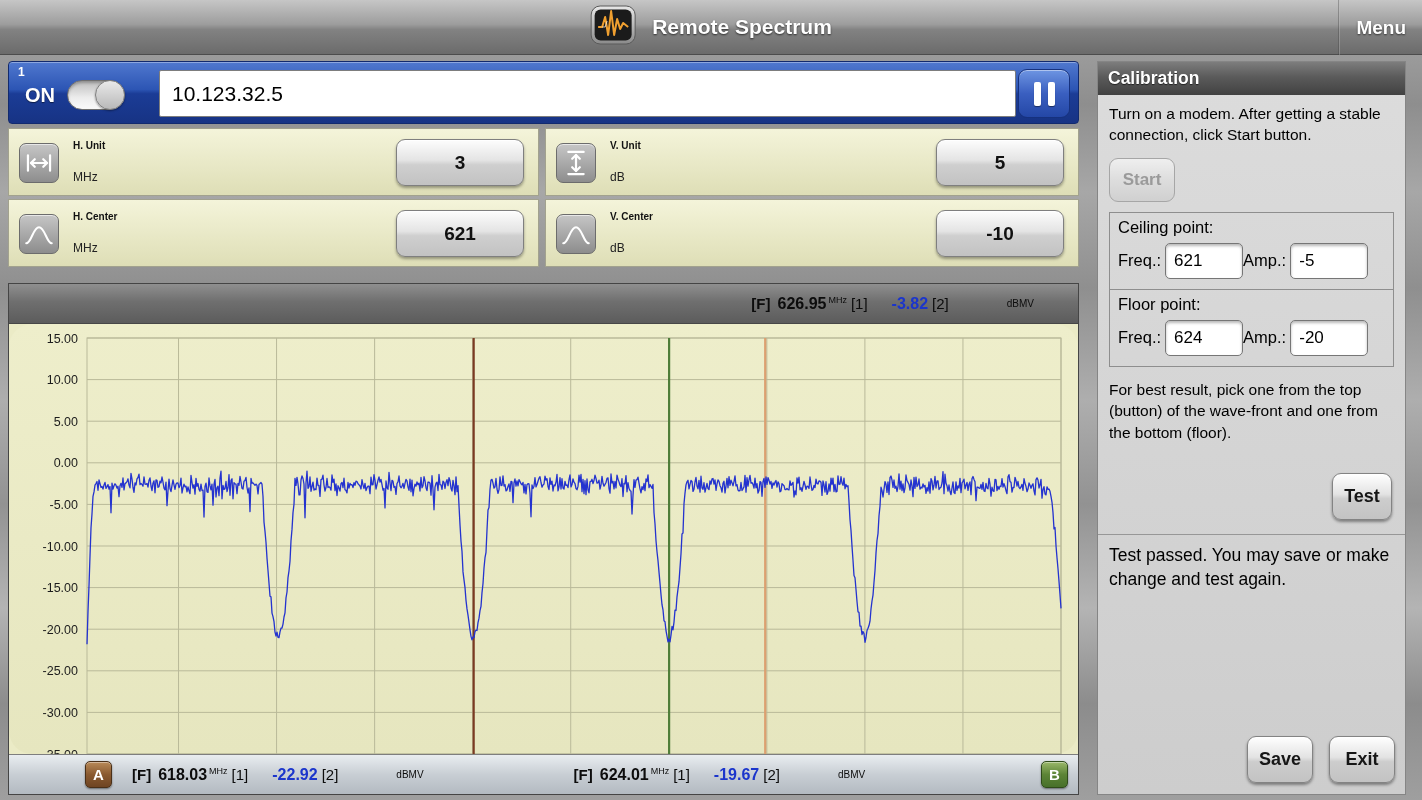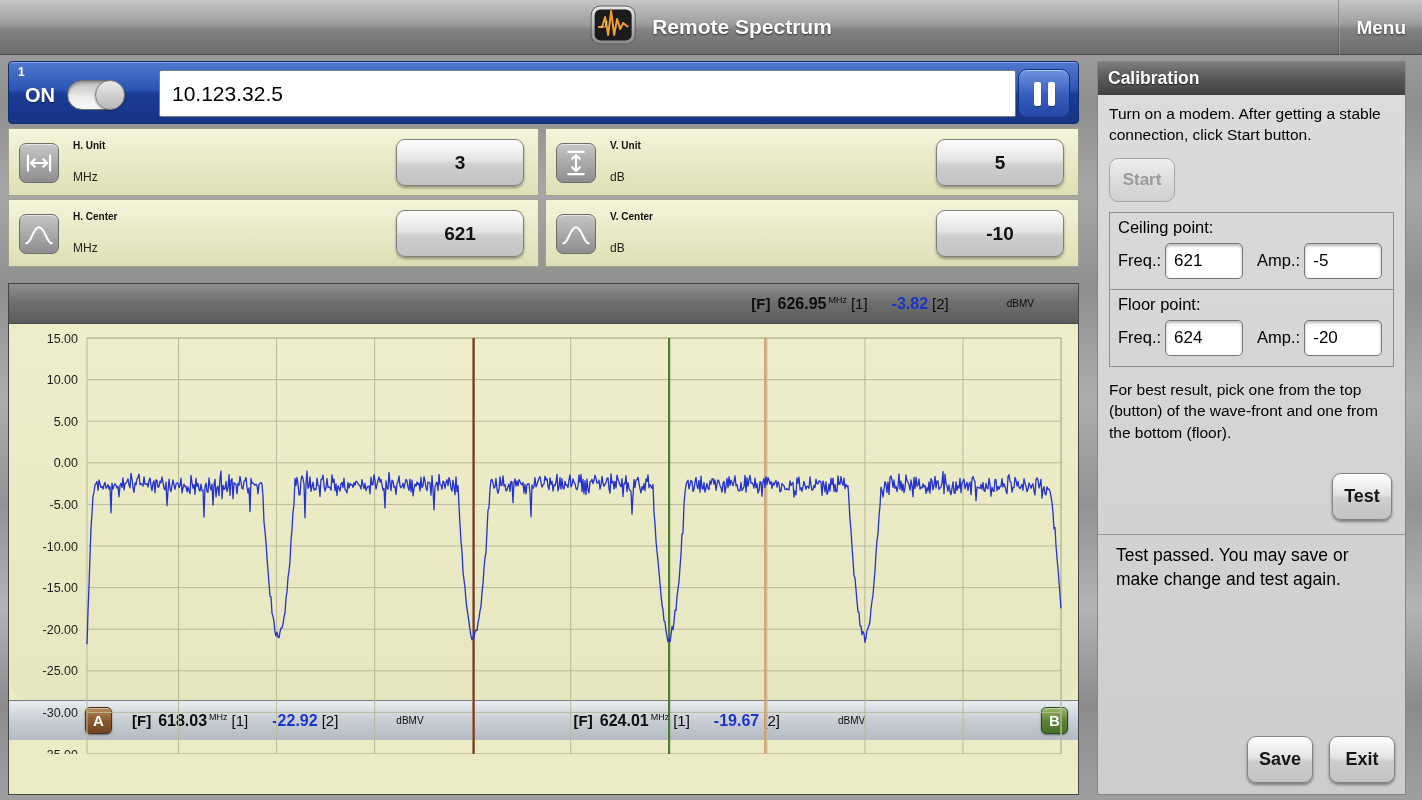--- a/index.html
+++ b/index.html
@@ -48,21 +48,21 @@
   .ctrl-label{position:absolute;left:64px;top:11px;font-size:10px;font-weight:bold;color:#111;text-align:center;}
   .ctrl-unit{position:absolute;left:64px;bottom:11px;font-size:12px;color:#222;}
   .ctrl-value{position:absolute;right:14px;top:10px;width:128px;height:47px;border-radius:9px;cursor:pointer;
     background:linear-gradient(180deg,#fdfdfd,#e4e4e4 45%,#cfcfcf 55%,#c2c2c2);
     border:1px solid #7f7f7f;box-shadow:0 2px 3px rgba(0,0,0,.35), inset 0 1px 0 rgba(255,255,255,.9);
     font-family:"Liberation Sans",sans-serif;font-size:19px;font-weight:bold;color:#111;}
   
   .spec{position:absolute;left:0;top:222px;width:1071px;height:512px;border:1px solid #454545;background:#ebebc6;}
   .spec-top{height:40px;background:linear-gradient(180deg,#8f8f8f,#6f6f6f 45%,#5c5c5c);
     border-bottom:1px solid #474747;display:flex;align-items:center;justify-content:flex-end;padding-right:44px;}
-  .chart-wrap{height:376px;background:linear-gradient(180deg,#eeeecb,#e6e6bf);position:relative;cursor:crosshair;border-radius:23px;}
+  .chart-wrap{height:430px;background:linear-gradient(180deg,#eeeecb,#e6e6bf);position:relative;cursor:crosshair;border-radius:23px;}
   .spec-bottom{height:40px;background:linear-gradient(180deg,#e9edf0,#c8ced4 50%,#b3bac1);
     border-top:1px solid #7e7e7e;display:flex;align-items:center;}
   .ro{display:flex;align-items:center;white-space:nowrap;}
   .ro .tag{font-weight:bold;font-size:15px;color:#0c0c0c;}
   .ro .freq{font-weight:bold;font-size:16px;color:#0c0c0c;margin-left:7px;}
   .ro .funit{font-size:9px;color:#0c0c0c;margin-left:2px;transform:translateY(-4px);}
   .ro .m{font-size:15px;color:#0c0c0c;margin-left:4px;}
   .ro .amp{font-size:16px;font-weight:bold;color:#1b35cc;margin-left:24px;}
   .ro .aunit{font-size:10px;color:#0c0c0c;margin-left:58px;}
   .mk{width:27px;height:27px;border-radius:5px;color:#fff;font-weight:bold;font-size:15px;cursor:pointer;
@@ -85,28 +85,28 @@
     box-shadow:0 2px 3px rgba(0,0,0,.4), inset 0 1px 0 rgba(255,255,255,.9);color:#161616;}
   .start-btn{display:block;margin-top:12px;width:66px;height:44px;font-size:17px;
     background:linear-gradient(180deg,#efefef,#dddddd 50%,#d0d0d0);border:1px solid #a6a6a6;
     color:#9a9a9a;box-shadow:none;cursor:default;}
   .pick-p{margin-top:16px;font-size:16px;}
   .pt-box{margin-top:10px;border:1px solid #8e8e8e;padding:5px 8px 10px;}
   .pt-box + .pt-box{margin-top:-1px;}
   .pt-title{font-size:16.5px;}
   .pt-row{display:flex;align-items:center;margin-top:6px;}
   .pt-label{font-size:16.5px;margin-right:4px;}
-  .pt-label2{margin-left:14px;}
+  .pt-label2{}
   .pt-input{width:78px;height:36px;border:1px solid #767676;border-radius:5px;background:#fff;
     box-shadow:inset 0 2px 3px rgba(0,0,0,.28);font-family:"Liberation Sans",sans-serif;font-size:17px;
     color:#000;padding-left:8px;outline:none;}
   .hint-p{margin-top:12px;}
   .test-row{margin-top:30px;text-align:right;padding-right:2px;}
   .test-btn{width:60px;height:47px;font-size:18px;}
-  .result-p{border-top:1px solid #979797;margin:14px -11px 0;padding:9px 18px 0;font-size:17.5px;line-height:1.35;}
+  .result-p{border-top:1px solid #979797;margin:14px -11px 0;padding:9px 11px 0;font-size:17.5px;line-height:1.35;}
   .cal-foot{position:absolute;right:10px;bottom:12px;display:flex;gap:16px;}
   .foot-btn{width:66px;height:47px;font-size:18px;}
 </style>
 </head>
 <body>
 
 <div class="header">
   <div class="logo">
     <span>
       <svg width="46" height="40" viewBox="0 0 46 40">

